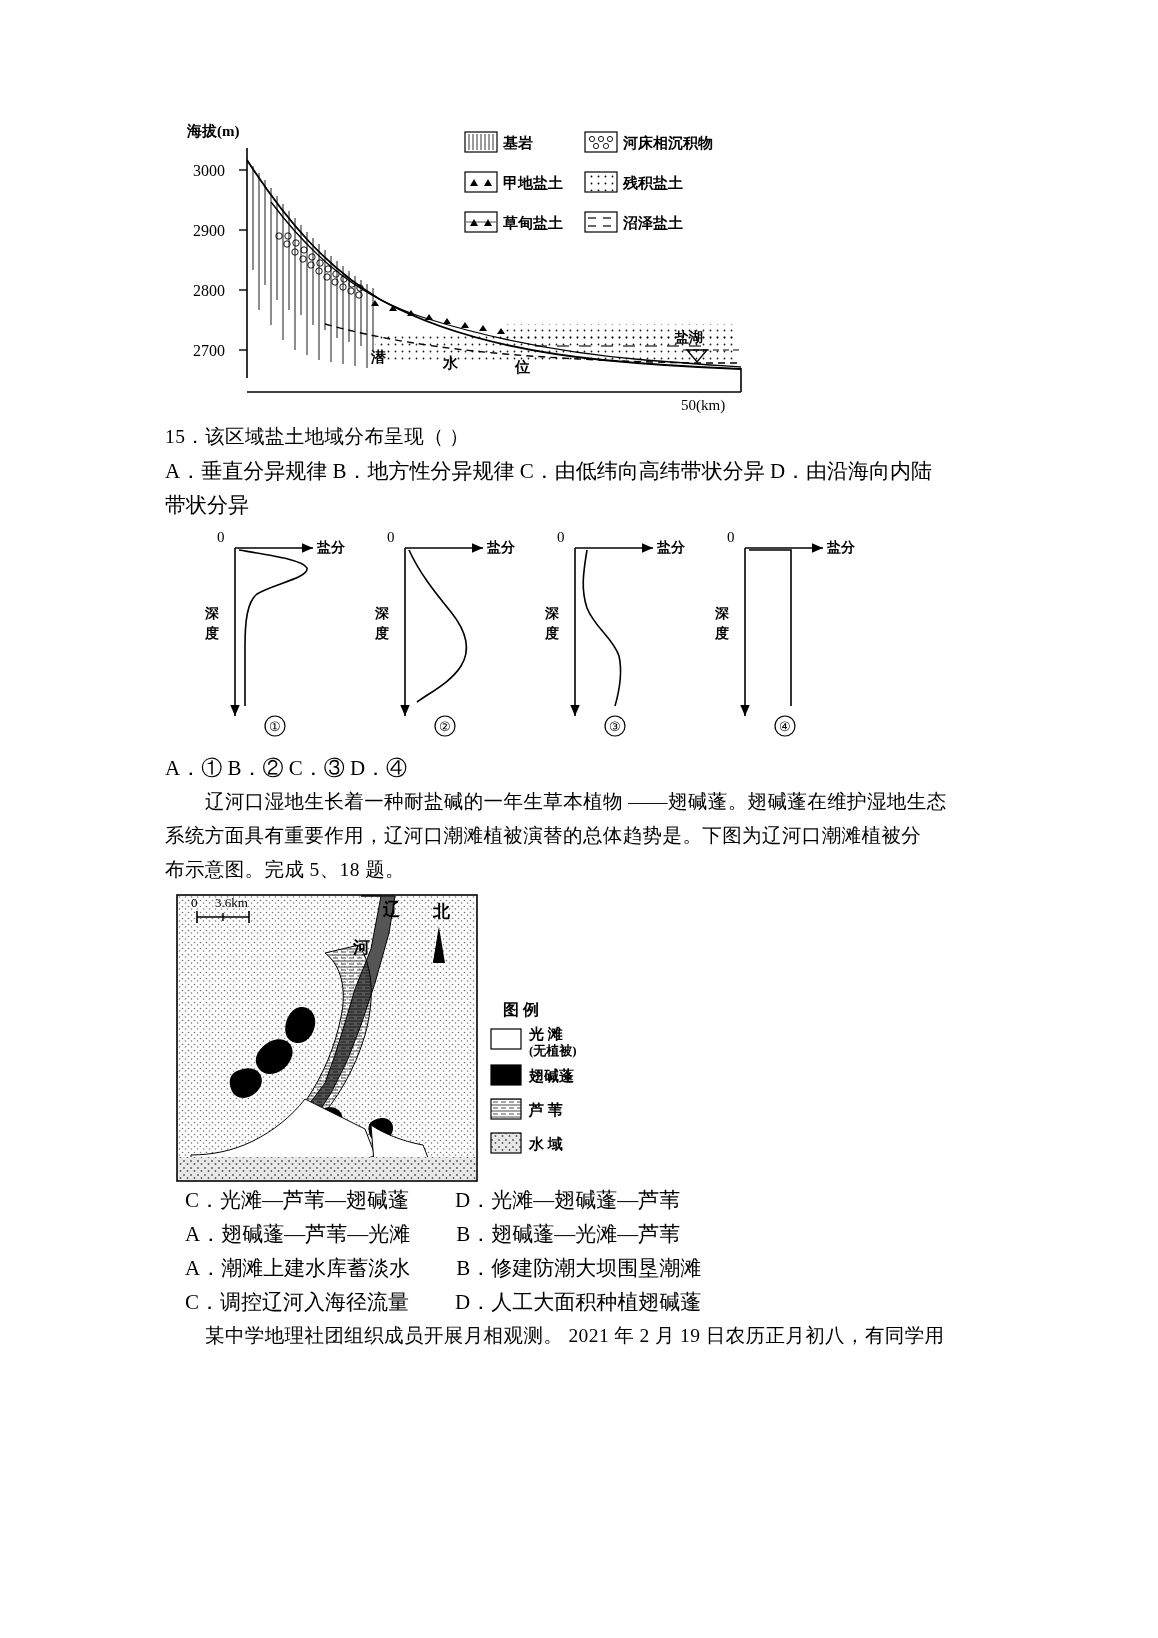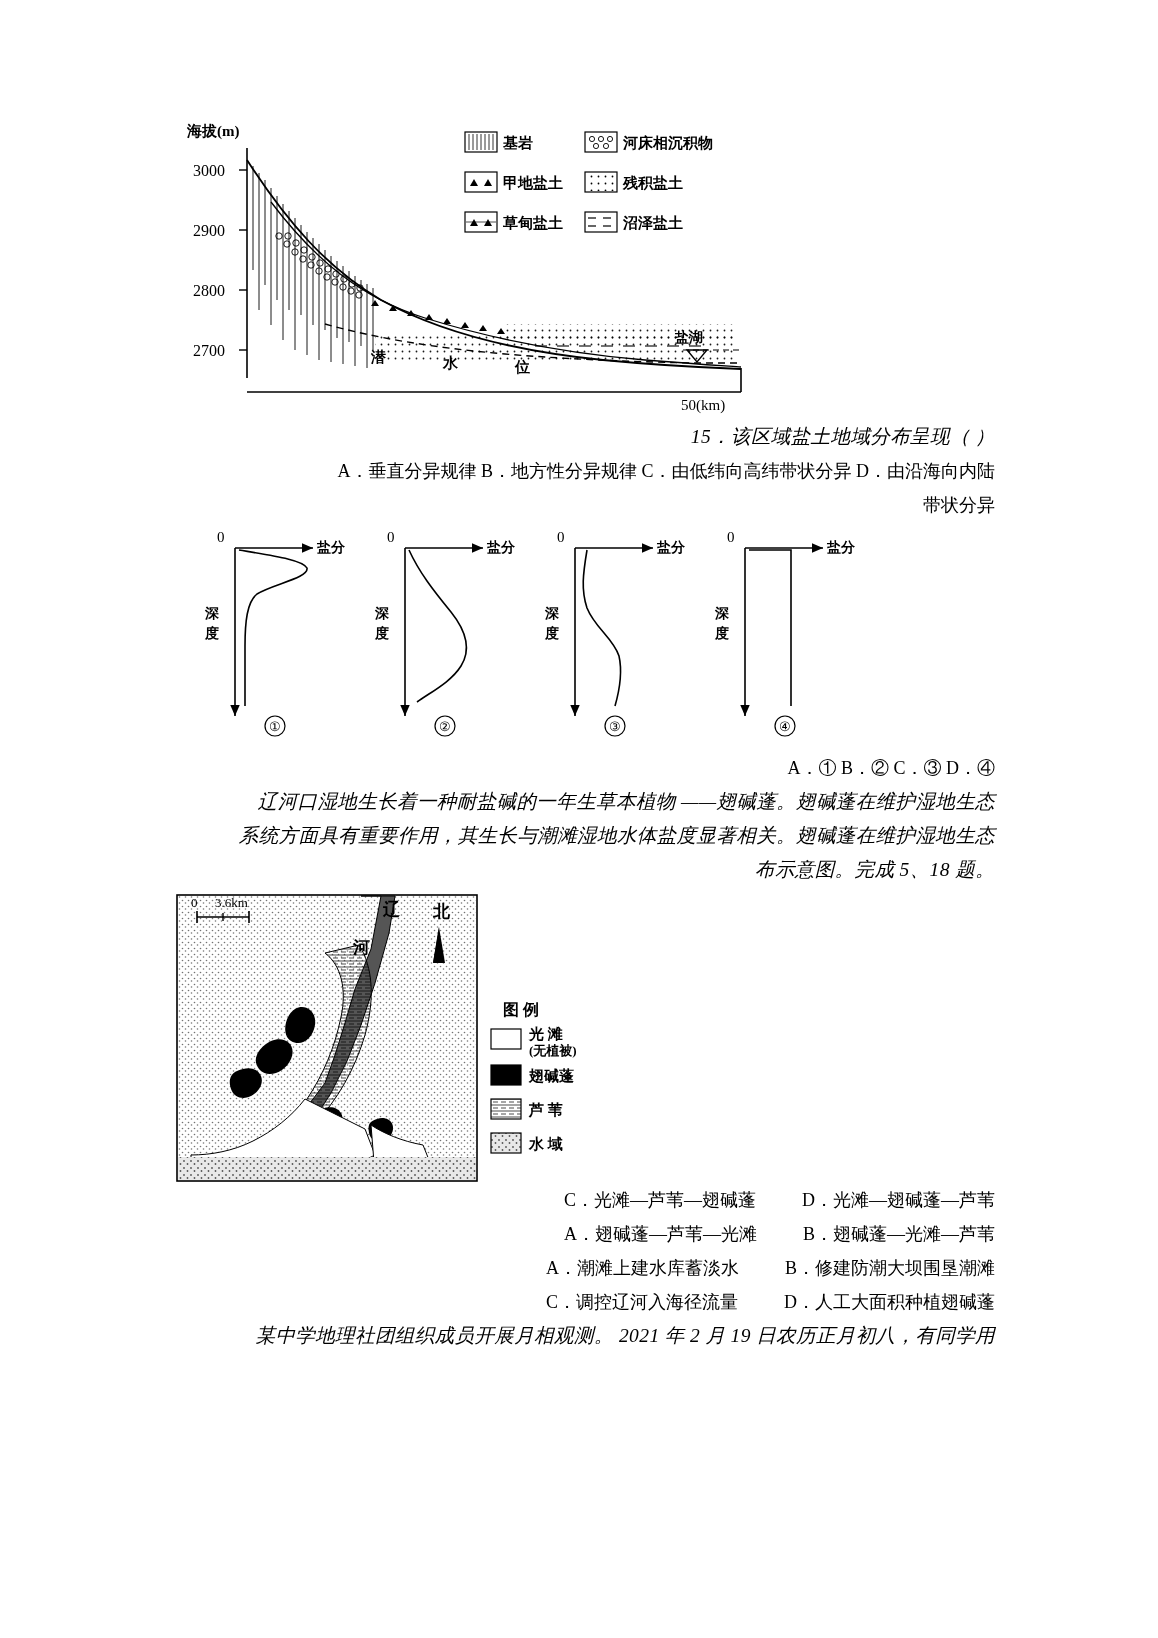--- a/index.html
+++ b/index.html
@@ -13,38 +13,36 @@
     position: relative;
     font-family: "Liberation Serif", "DejaVu Serif", serif;
     color: #000;
   }
   .page {
     position: absolute;
     left: 0; top: 0;
     width: 1158px;
     height: 1638px;
     overflow: hidden;
-    text-align: right;
   }
   .content {
     position: absolute;
     left: 165px;
     top: 110px;
     width: 830px;
   }
   .qtext {
     font-size: 19.5px;
     line-height: 34px;
     letter-spacing: 0.4px;
     margin: 0;
-    font-style: italic;
   }
   .indent { text-indent: 40px; }
   .opts {
-    font-size: 18px;
+    font-size: 21px;
     line-height: 34px;
     margin: 0;
   }
 
   
   .fig1 {
     position: relative;
     width: 600px;
     height: 310px;
     margin: 0 0 0 10px;
@@ -318,21 +316,21 @@
           <path d="M554,24 L596,24 L596,180" fill="none" stroke="#000" stroke-width="1.6"></path>
           <circle cx="590" cy="200" r="10" fill="none" stroke="#000" stroke-width="1.2"></circle>
           <text x="584" y="205" font-size="13" font-family="Liberation Serif, serif">④</text>
         </g>
       </svg>
     </div>
 
     <p class="opts">A．①               B．②              C．③             D．④</p>
 
     <p class="qtext indent">辽河口湿地生长着一种耐盐碱的一年生草本植物 ——翅碱蓬。翅碱蓬在维护湿地生态</p>
-    <p class="qtext">系统方面具有重要作用，其生长与潮滩湿地水体盐度显著相关。翅碱蓬在维护湿地生态</p>
+    <p class="qtext">系统方面具有重要作用，辽河口潮滩植被演替的总体趋势是。下图为辽河口潮滩植被分</p>
     <p class="qtext">布示意图。完成 5、18 题。</p>
 
     <div class="fig3">
       <svg viewBox="0 0 420 290" width="420" height="290" xmlns="http://www.w3.org/2000/svg">
         <defs>
           <pattern id="stipple" width="6" height="6" patternUnits="userSpaceOnUse">
             <circle cx="1.5" cy="1.5" r="0.8" fill="#000"></circle>
             <circle cx="4.5" cy="4" r="0.8" fill="#000"></circle>
           </pattern>
           <pattern id="reedpat" width="8" height="6" patternUnits="userSpaceOnUse">

